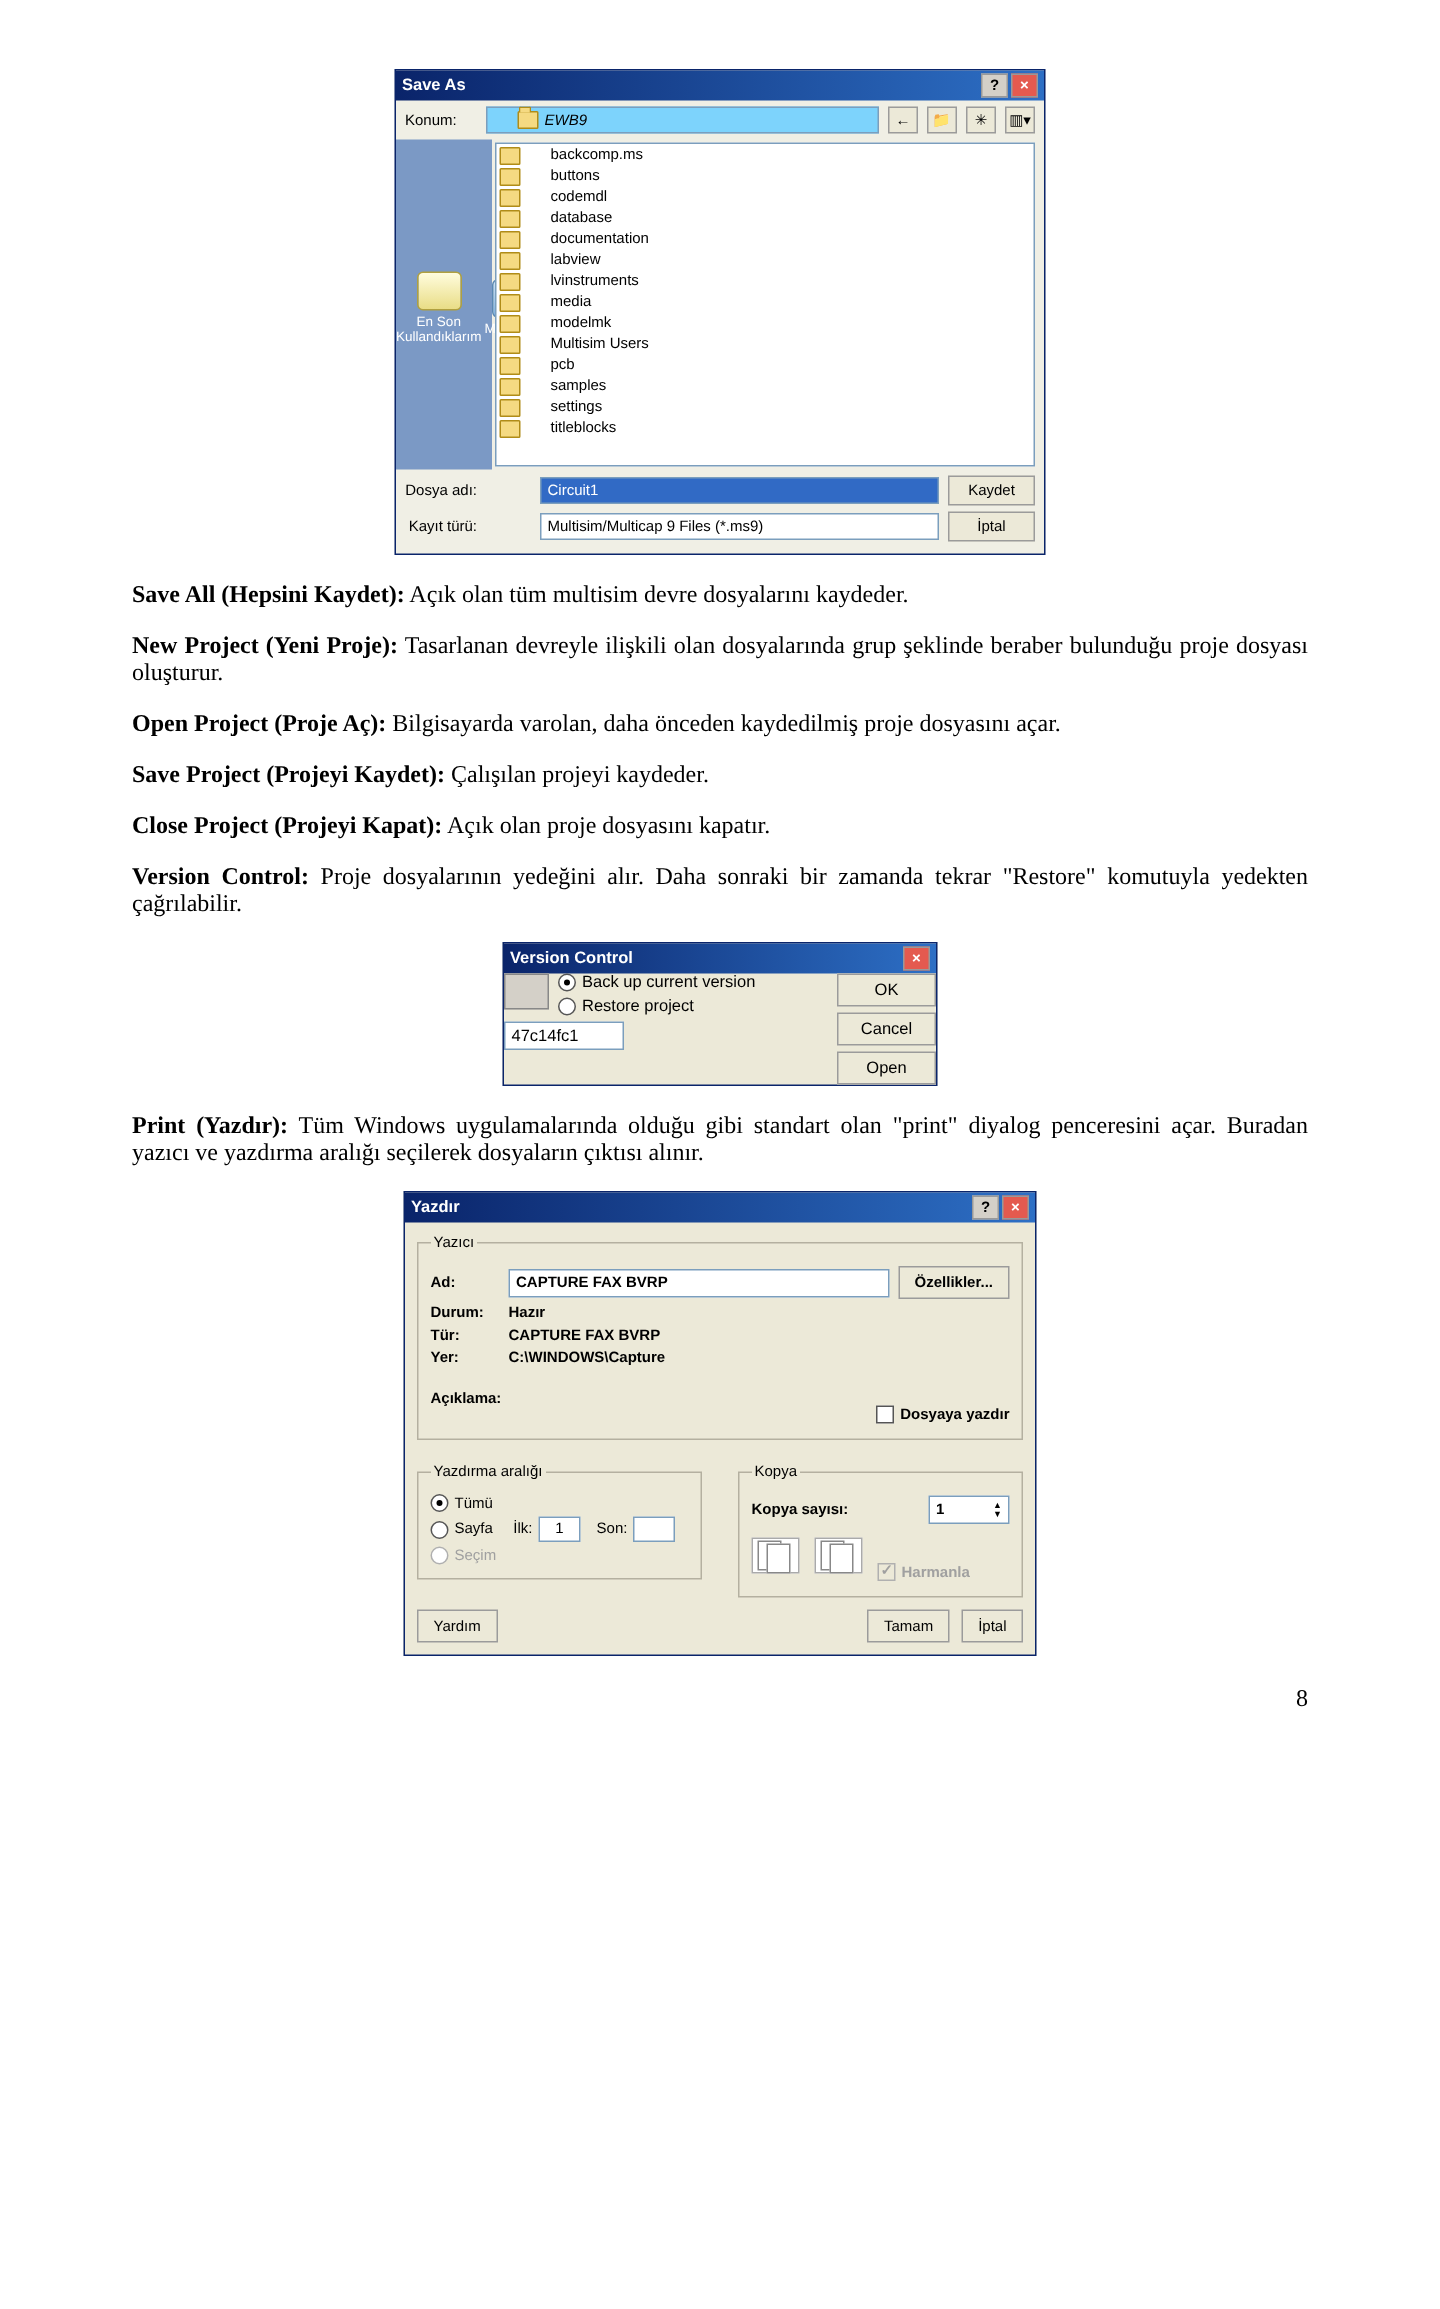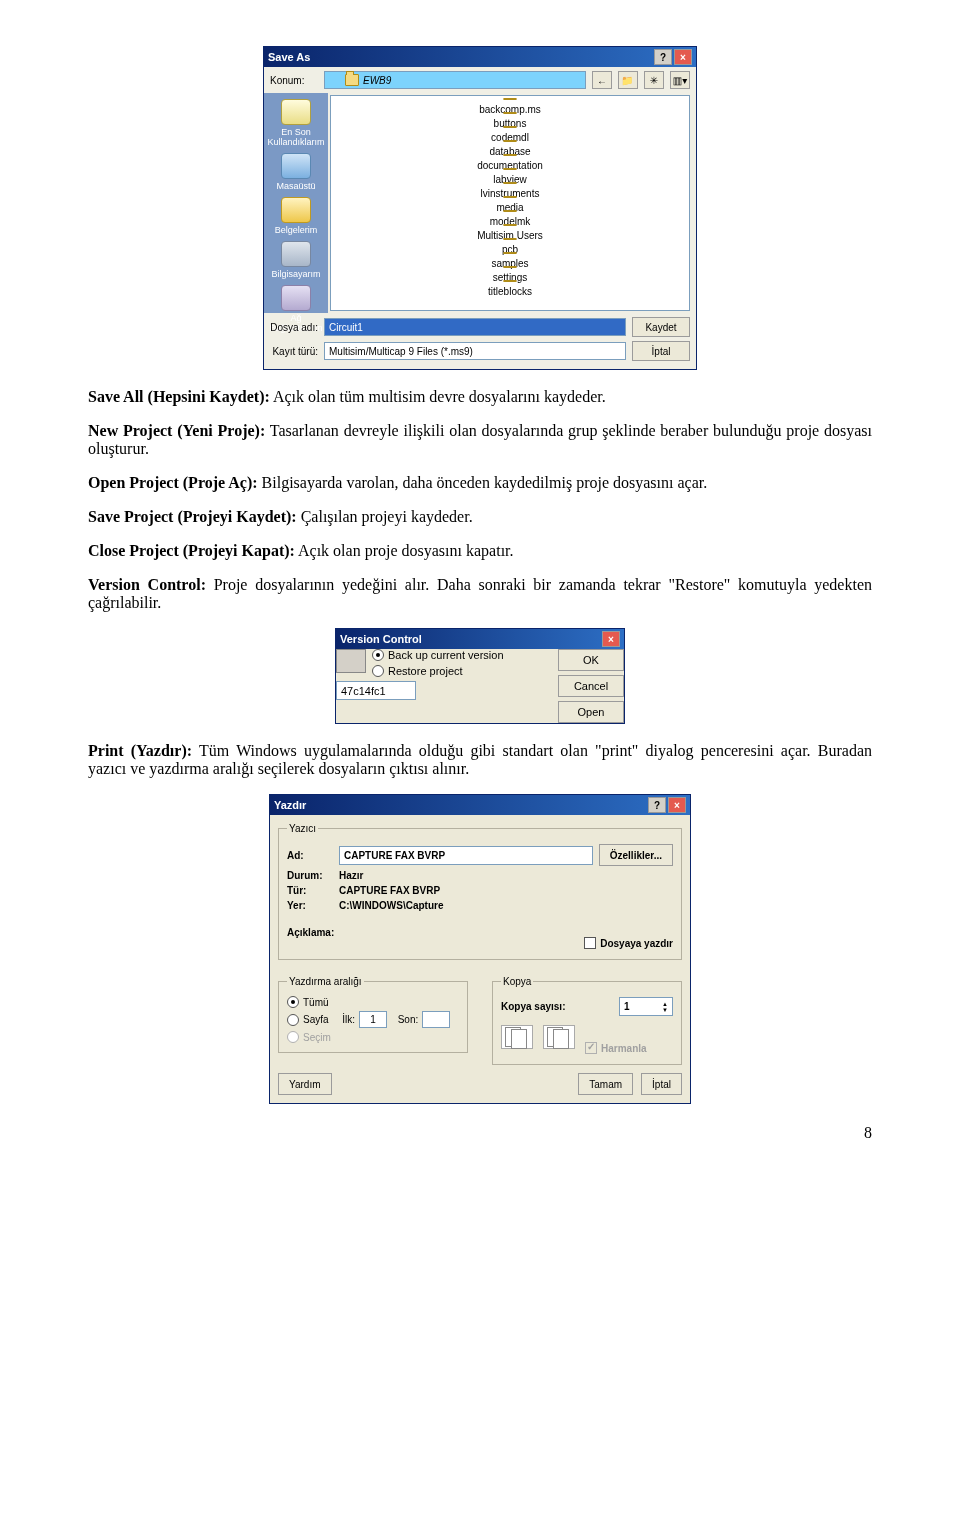--- a/index.html
+++ b/index.html
@@ -56,45 +56,45 @@
   }
   .fico { width: 12px; height: 10px; background: #f5da82; border: 1px solid #b08c18; border-radius: 1px; }
   .fico.open::before { content: ""; display: block; width: 6px; height: 3px; background: #f5da82; border: 1px solid #b08c18; border-bottom: none; position: relative; top: -4px; left: 0; border-radius: 1px 1px 0 0; }
   .ticon {
     width: 18px; height: 16px; border: 1px solid #9b9b9b; background: #ece9d8;
     display: flex; align-items: center; justify-content: center;
   }
   .sa-body { display: flex; height: 220px; }
   .places {
     width: 64px; background: #7b99c5;
-    display: flex; flex-direction: column;
+    display: flex; 
     align-items: center; padding-top: 4px;
     gap: 2px;
   }
   .place { width: 58px; text-align: center; color: #fff; font-size: 9px; padding: 2px 0; }
   .place .picon {
     width: 28px; height: 24px; margin: 0 auto 2px;
     border-radius: 4px;
   }
   .picon.recent { background: linear-gradient(#fffcdd, #e9dd86); border: 1px solid #b0a040; }
   .picon.desktop { background: linear-gradient(#cfe4f7, #7bb0e0); border: 1px solid #5a88b3; }
   .picon.docs { background: linear-gradient(#fff3c0, #eec74a); border: 1px solid #c09a20; }
   .picon.pc { background: linear-gradient(#dfe5ec, #a8b6c8); border: 1px solid #7787a0; }
   .picon.net { background: linear-gradient(#e5e0f3, #b4aad0); border: 1px solid #8b80a8; }
   .filelist {
     flex: 1; background: #fff; border: 1px solid #7b9ebd; margin: 2px 6px 2px 2px;
     overflow: auto; padding: 2px;
   }
-  .filelist .fitem { display: flex; align-items: center; gap: 4px; height: 14px; flex-direction: column; }
+  .filelist .fitem { display: flex; align-items: flex-start; gap: 20px; height: 14px; }
   .sa-bottom { padding: 4px 6px; }
   .sa-row { display: flex; align-items: center; gap: 6px; margin-bottom: 4px; }
   .sa-row .lbl { width: 48px; text-align: right; }
   .sa-row .fld {
     flex: 1; height: 16px; background: #fff; border: 1px solid #7b9ebd;
-    padding: 0 4px; display: flex; align-items: center;
+    padding: 0 4px; display: flex; align-items: center; margin-left: 36px;
   }
   .sa-row .fld.sel { background: #316ac5; color: #fff; }
   .sa-btn {
     width: 56px; height: 18px; border: 1px solid #9b9b9b; background: #ece9d8;
     display: flex; align-items: center; justify-content: center;
   }
 
   
   .vc {
     width: 288px;

